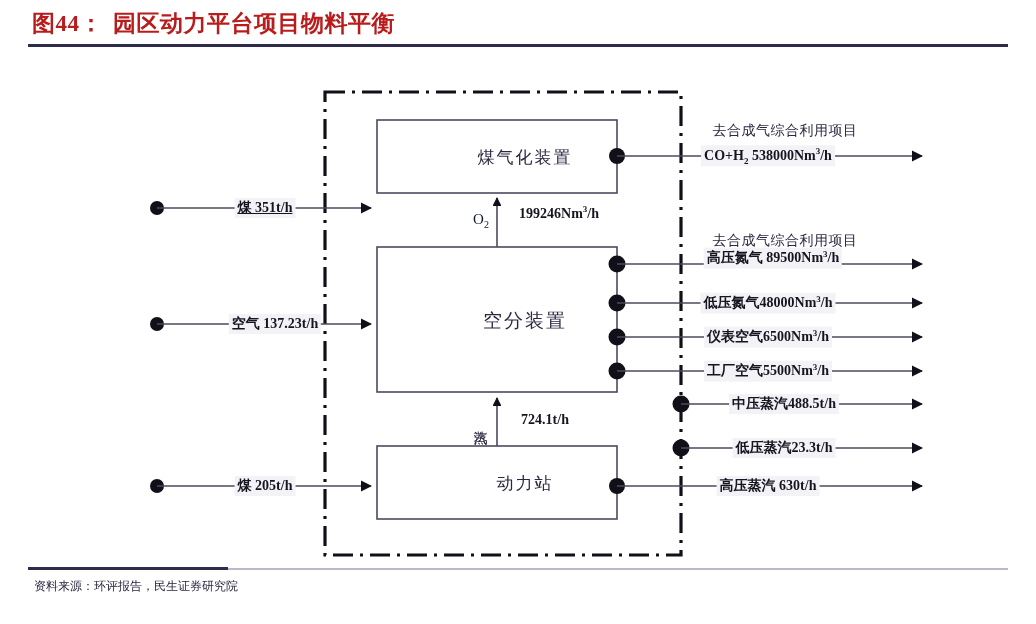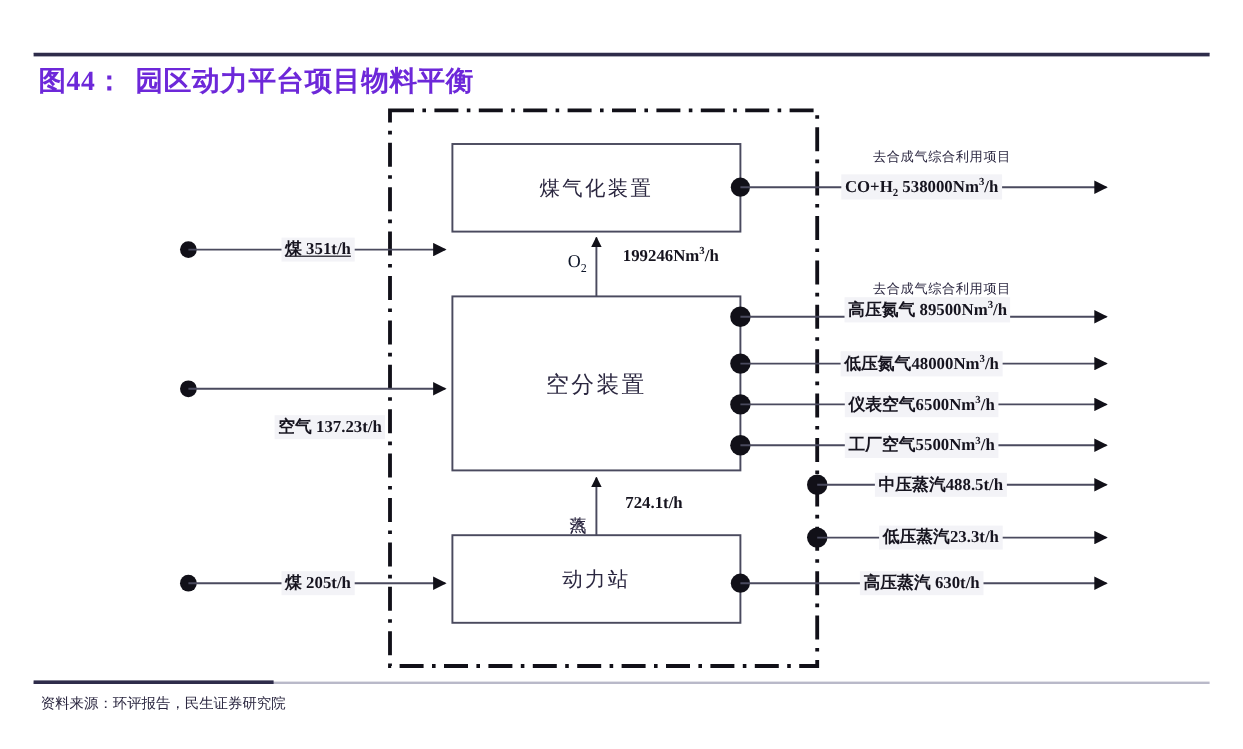--- a/index.html
+++ b/index.html
@@ -26,23 +26,22 @@
     height: 48px;
   }
   .header-title {
     position: absolute;
     left: 32px;
     top: 8px;
     font-family: "Liberation Serif", "DejaVu Serif", serif;
     font-weight: bold;
     font-size: 23px;
     letter-spacing: 0.5px;
-    color: #6d28d9;
-    white-space: nowrap;
-    margin-top: 44px;
+    color: #b91c1c;
+    white-space: nowrap;
   }
   .header-title .fig-num { margin-right: 10px; }
   .header-rule {
     position: absolute;
     left: 28px;
     top: 44px;
     width: 980px;
     height: 3px;
     background: #2e2c4a;
   }
@@ -104,40 +103,41 @@
   .canvas svg { display: block; }
 
   .node-label {
     position: absolute;
     font-family: "Liberation Serif", "DejaVu Serif", serif;
     font-size: 17px;
     color: #2b2740;
     letter-spacing: 2px;
     white-space: nowrap;
     transform: translate(-50%, -50%);
+    margin-left: 28px;
   }
   .flow-label {
     position: absolute;
     font-family: "Liberation Serif", "DejaVu Serif", serif;
     font-weight: bold;
     font-size: 14px;
     color: #16141f;
     background: #f3f3f7;
     padding: 1px 3px;
     white-space: nowrap;
     transform: translate(-50%, -50%);
   }
   .flow-label.plain {
     background: transparent;
     font-weight: bold;
   }
   .dest-label {
     position: absolute;
     font-family: Liberation Sans, sans-serif;
-    font-size: 11px;
+    font-size: 14px;
     color: #2b2740;
     white-space: nowrap;
     transform: translate(-50%, -50%);
     letter-spacing: 0.5px;
   }
   .vert-label {
     position: absolute;
     font-family: "Liberation Serif", "DejaVu Serif", serif;
     font-size: 14px;
     color: #2b2740;
@@ -225,21 +225,21 @@
 
       <circle cx="617" cy="438" r="8" fill="#111018"></circle>
       <line x1="617" y1="438" x2="922" y2="438" stroke="#4a4a5e" stroke-width="1.6" marker-end="url(#arrow)"></line>
     </svg>
 
     <div class="node-label" style="left:497px; top:109px;">煤气化装置</div>
     <div class="node-label" style="left:497px; top:273px; font-size:19px;">空分装置</div>
     <div class="node-label" style="left:497px; top:435px;">动力站</div>
 
     <div class="flow-label" style="left:265px; top:160px;text-decoration:underline;">煤 351t/h</div>
-    <div class="flow-label" style="left:275px; top:276px;margin-top:32px;">空气 137.23t/h</div>
+    <div class="flow-label" style="left:275px; top:276px;">空气 137.23t/h</div>
     <div class="flow-label" style="left:265px; top:438px;">煤 205t/h</div>
 
     <div class="o2-label" style="left:481px; top:172px;">O<sub class="sub">2</sub></div>
     <div class="flow-label plain" style="left:559px; top:165px;"><span>199246</span>Nm<span class="sup">3</span>/h</div>
 
     <div class="vert-label" style="left:480px; top:372px;">蒸汽</div>
     <div class="flow-label plain" style="left:545px; top:372px;"><span>724.1</span>t/h</div>
 
     <div class="dest-label" style="left:785px; top:83px;">去合成气综合利用项目</div>
     <div class="dest-label" style="left:785px; top:193px;">去合成气综合利用项目</div>

